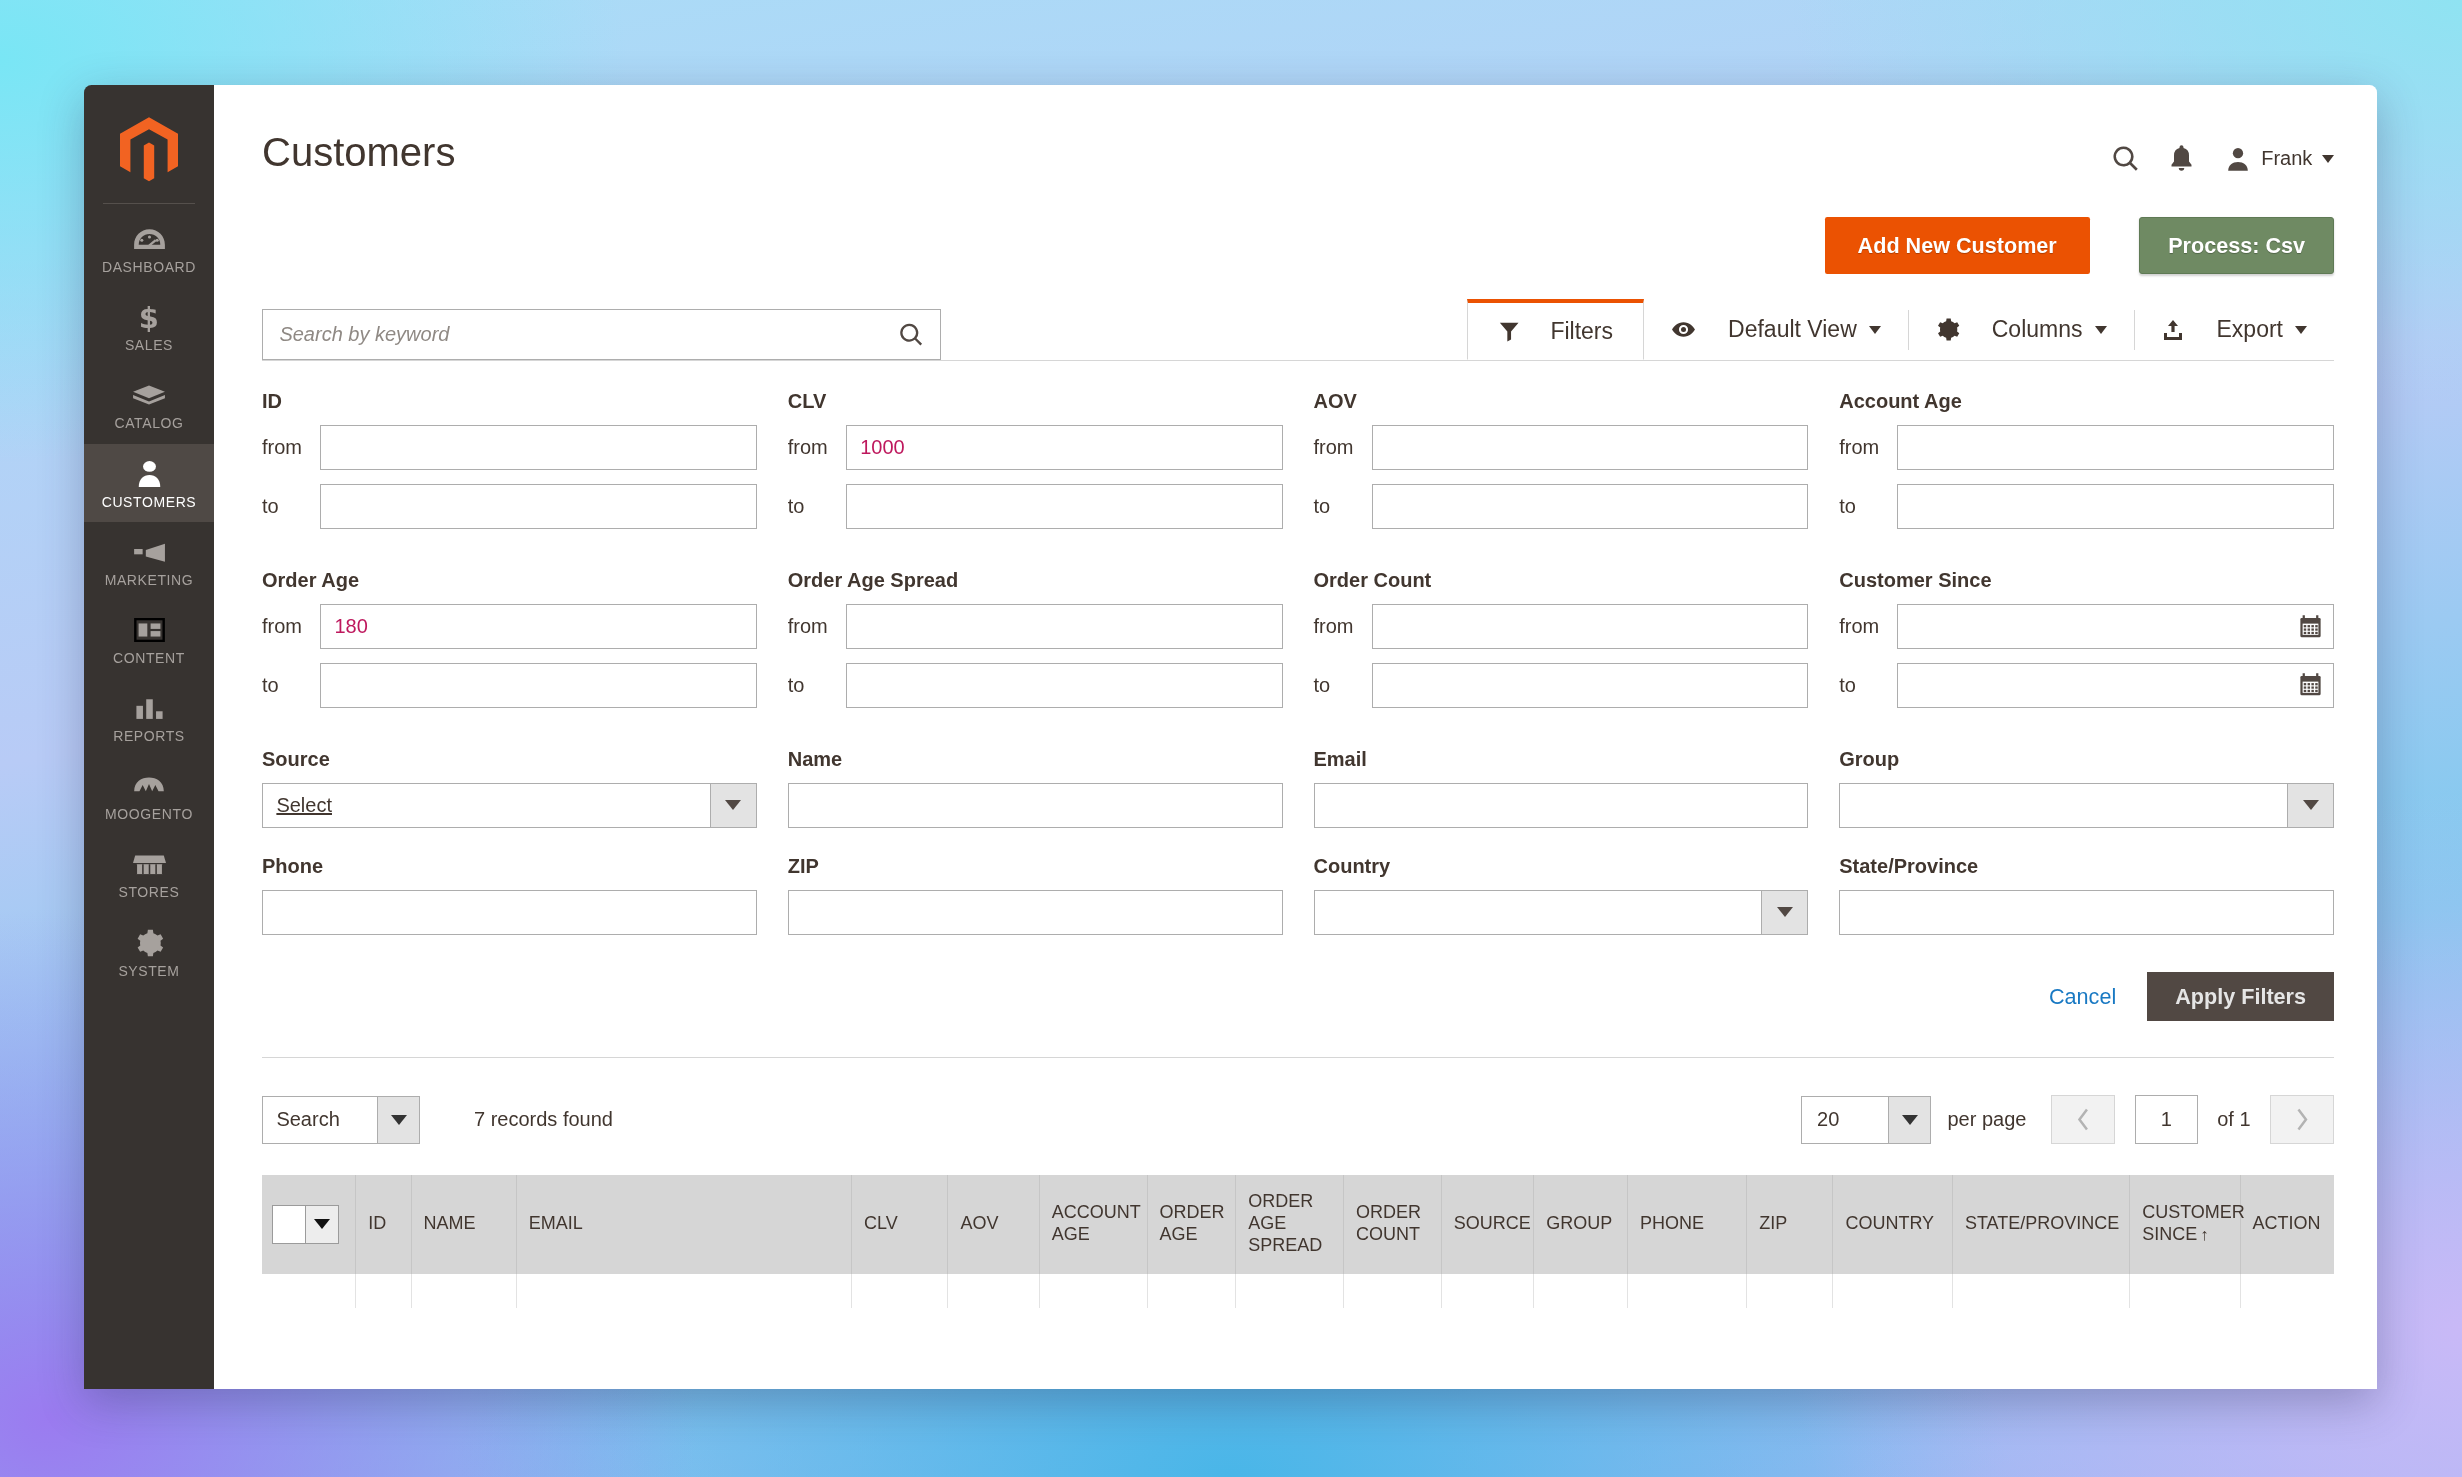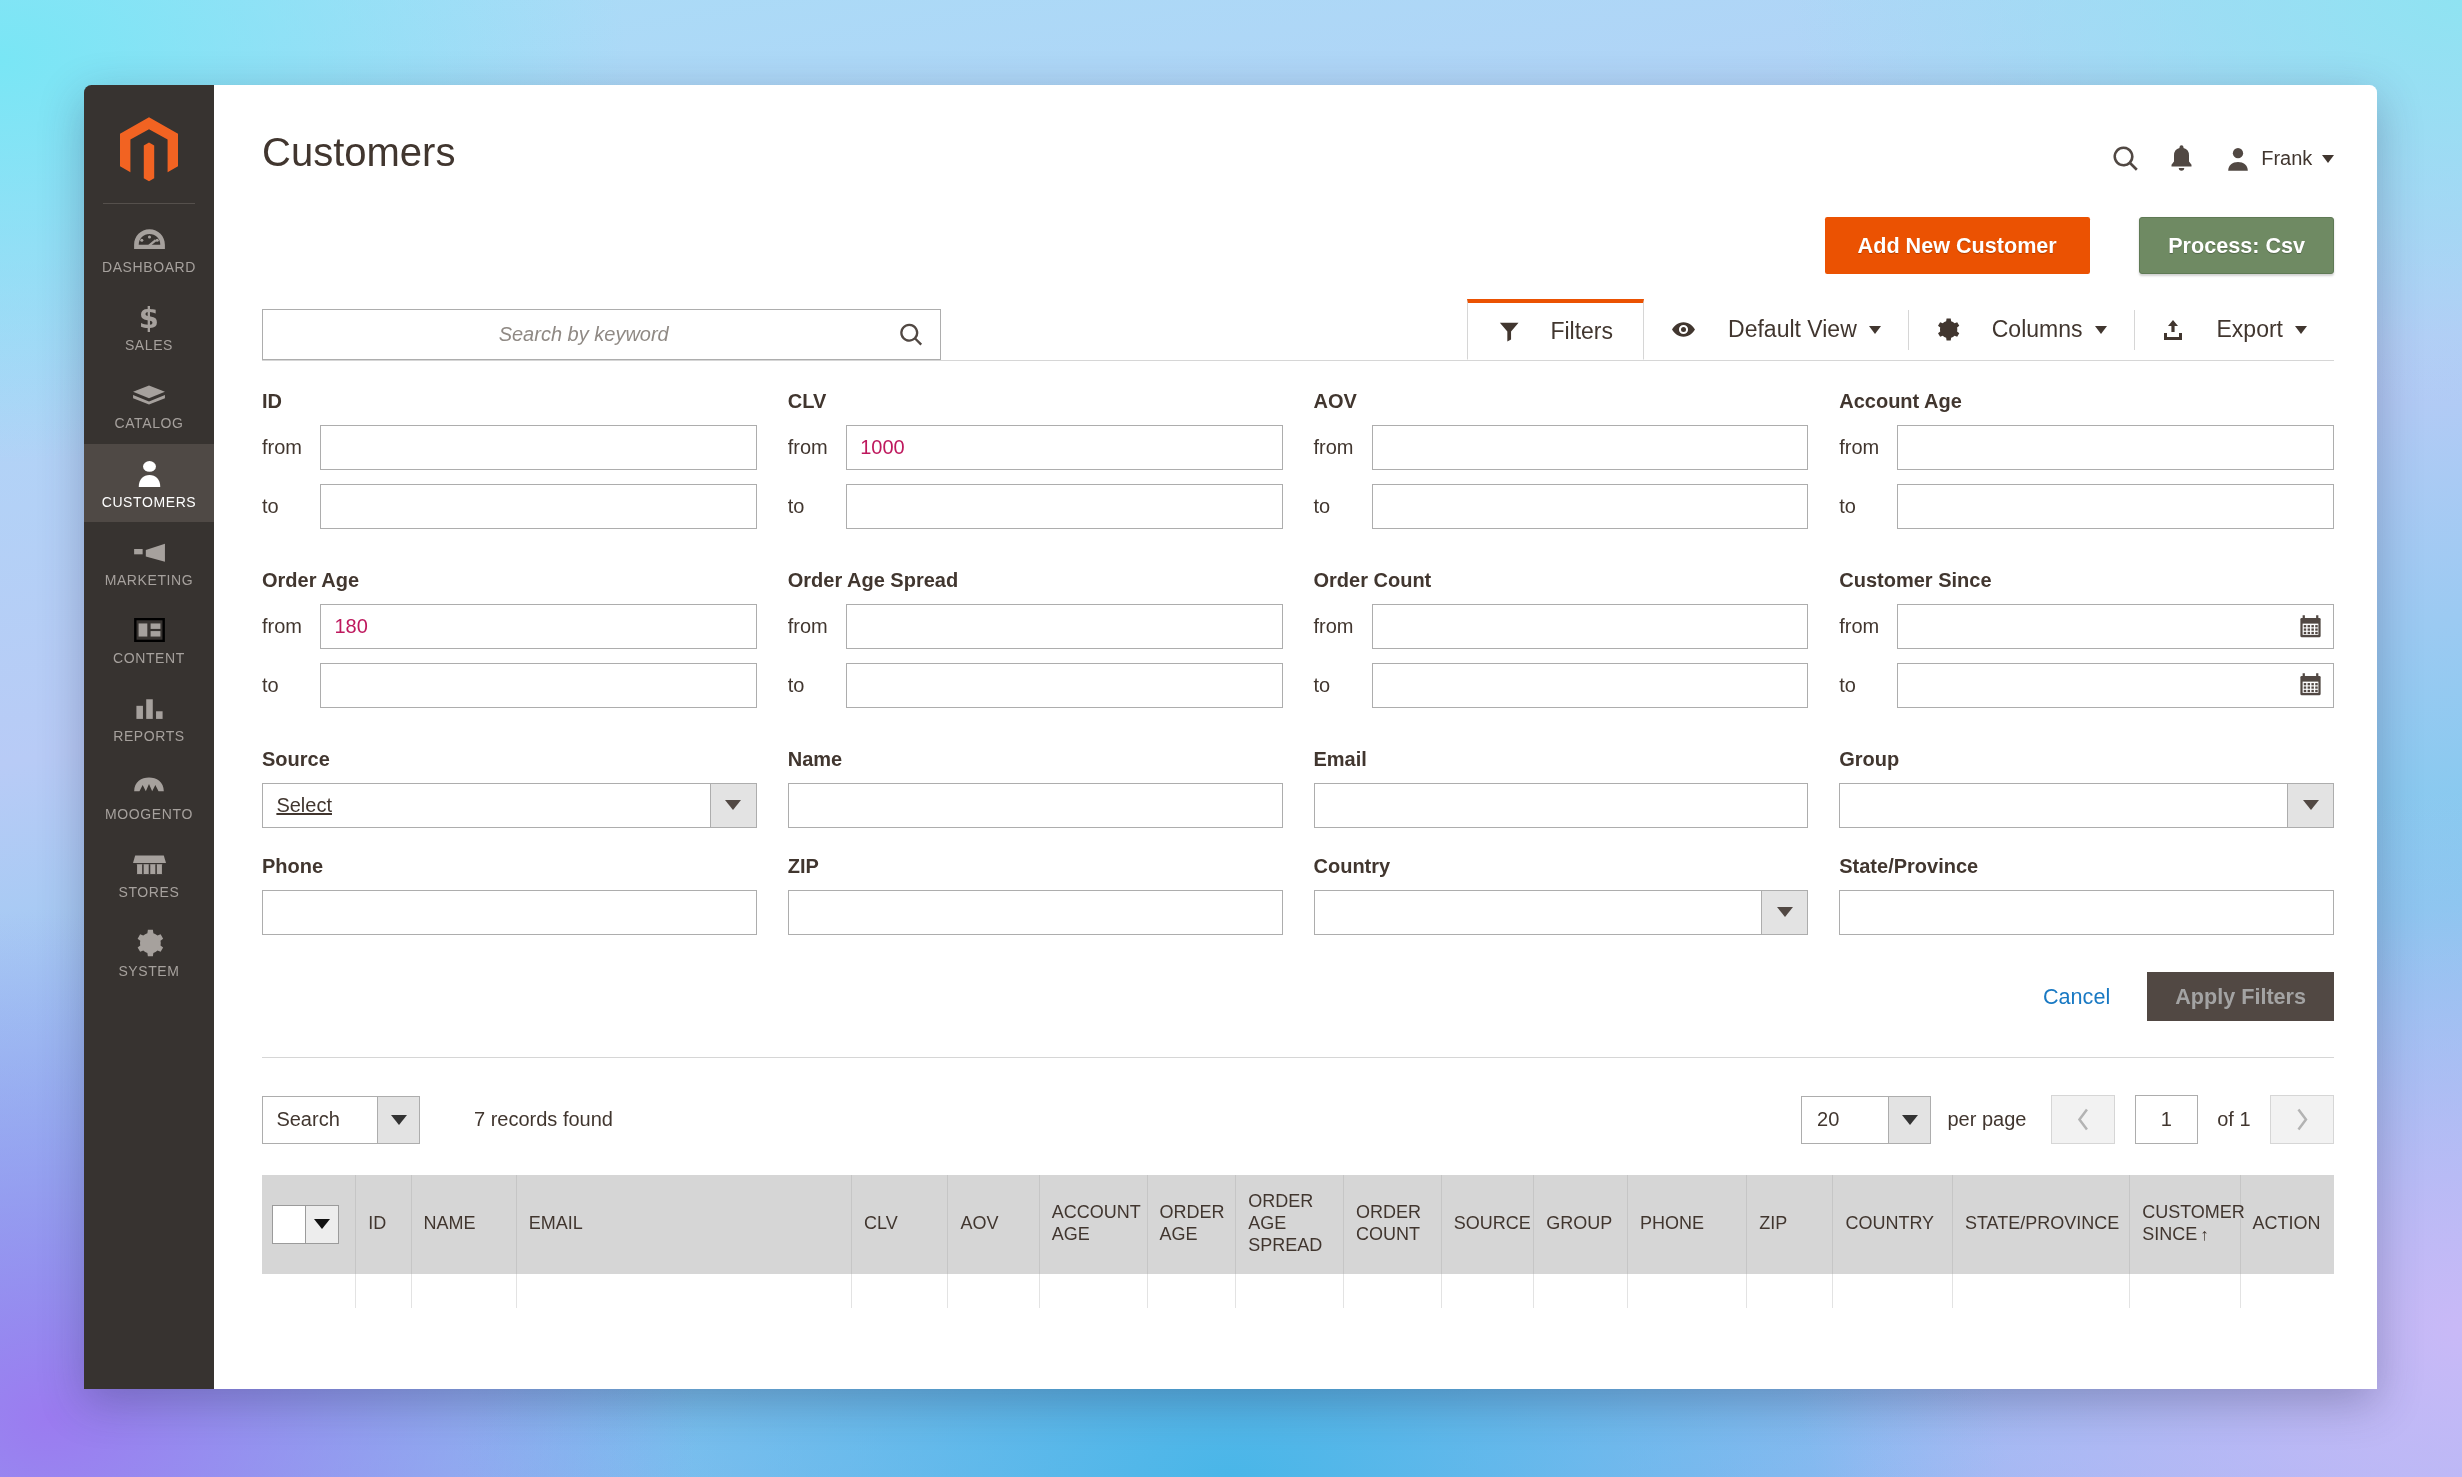--- a/index.html
+++ b/index.html
@@ -131,21 +131,20 @@
   .search-box {
     position: relative; width: 679px;
   }
   .search-box input {
     width: 100%; height: 51px;
     border: 0.7px solid #adadad; background:#fff;
     font-size: 20px; color:#41362f;
     padding: 0 52px 0 16.4px;
     font-family: "Liberation Sans", sans-serif;
     font-style: italic;
-    text-align: center;
   }
   .search-box input::placeholder { color:#8f8984; font-style: italic; }
   .search-ico {
     position:absolute; right: 16.4px; top: 50%;
     transform: translateY(-50%);
     cursor: pointer;
   }
   .search-ico svg { display:block; fill:#514843; }
 
   .toolbar-underline {
@@ -247,27 +246,26 @@
 
   .filter-footer {
     display:flex; justify-content:flex-end; align-items:center;
     gap: 31px;
     padding: 10.4px 0 36px;
   }
   .link-cancel {
     font-size: 21.6px; color: #1979c3; cursor: pointer;
   }
   .btn-apply {
-    background:#514843; color:#a3a3a3;
+    background:#514843; color:#e5e5e5;
     font-size: 21.6px; font-weight: 700;
     padding: 0 28px; height: 49px;
     display:flex; align-items:center;
     border:none; cursor: pointer;
     font-family: "Liberation Sans", sans-serif;
-    margin-left: 6px;
   }
   .panel-divider {
     height: 0.7px; background:#d6d6d6;
     margin: 0 43px 0 48px;
   }
 
   
   .grid-controls {
     display:flex; align-items:center;
     padding: 37px 43px 0 48px;

